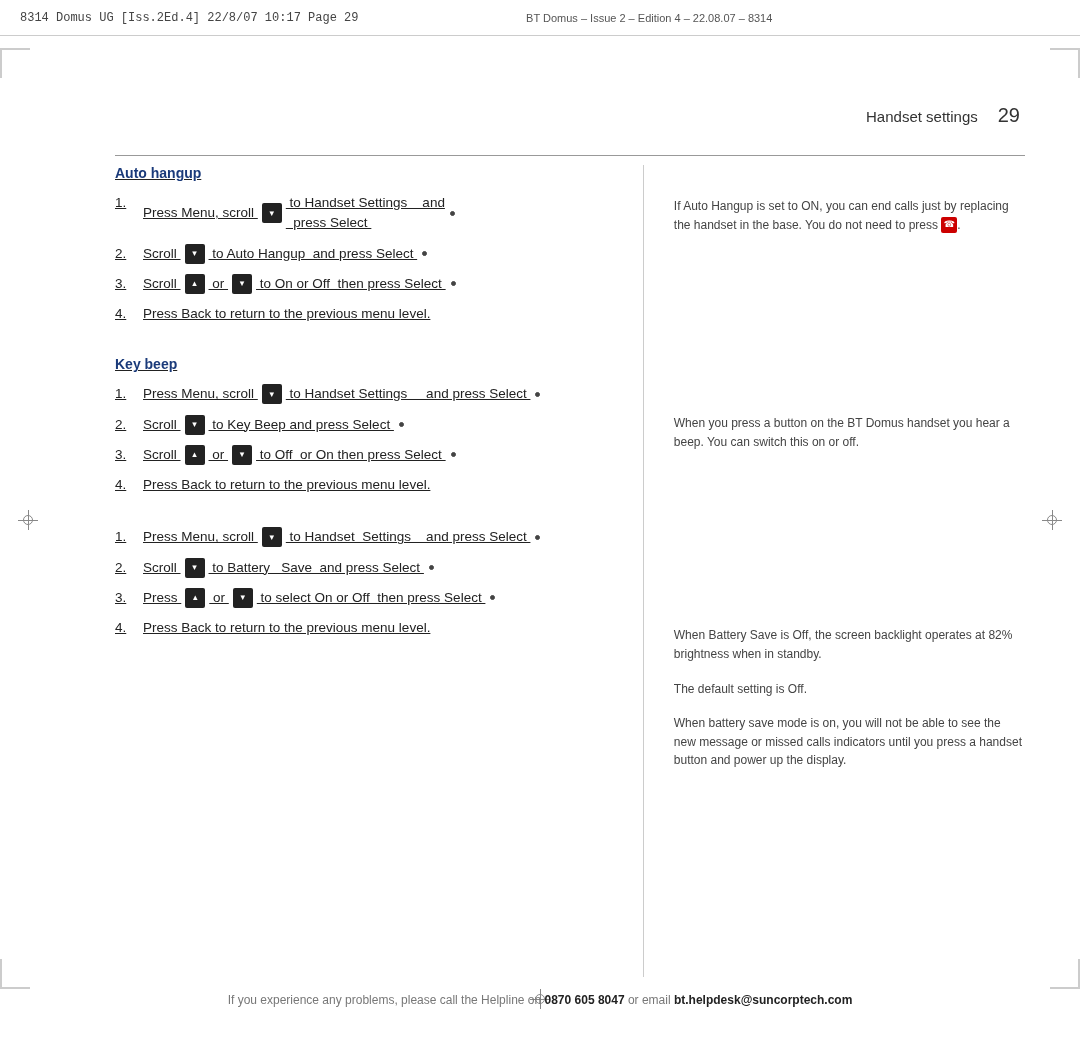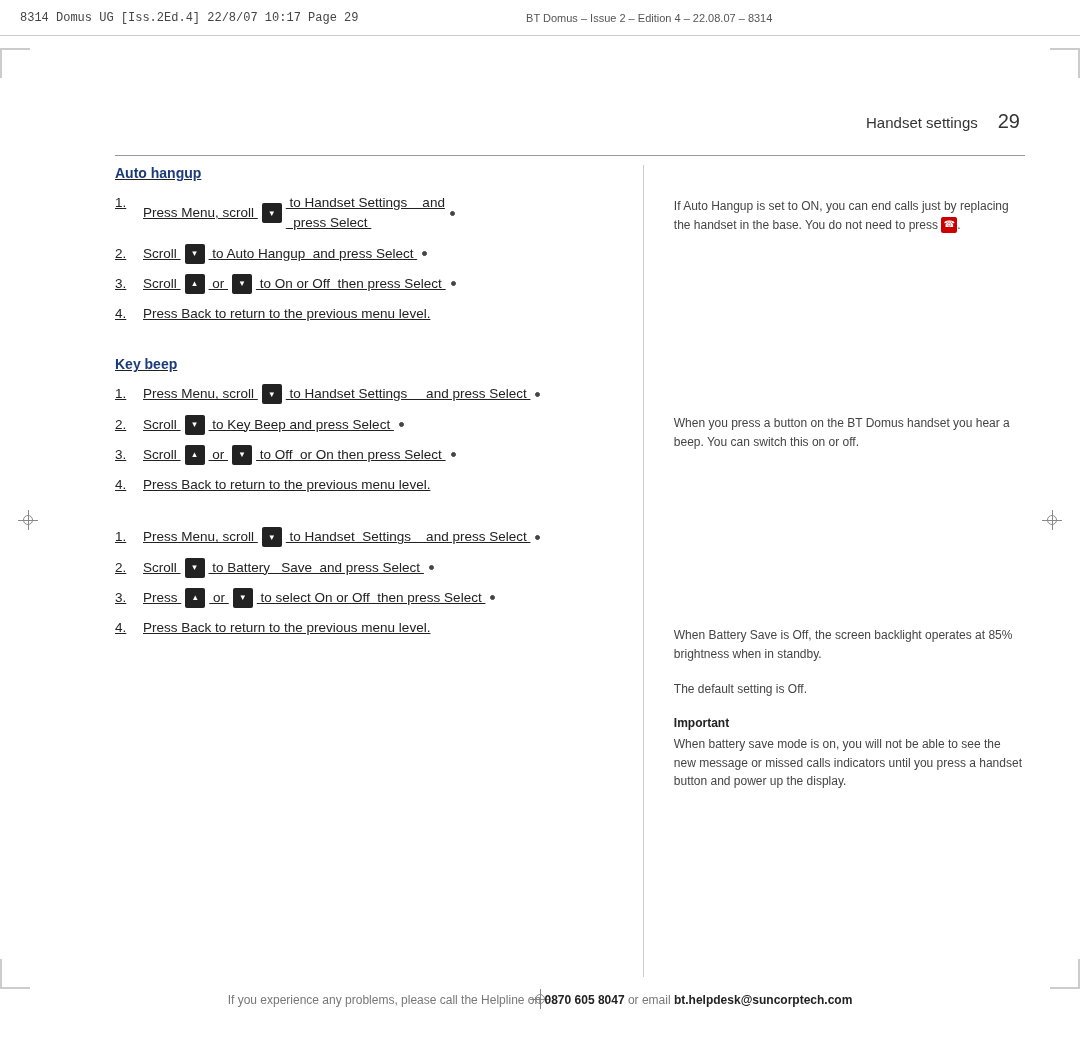--- a/index.html
+++ b/index.html
@@ -31,21 +31,21 @@
       font-family: 'Courier New', monospace;
     }
     .header-center {
       font-size: 11px;
       color: #555;
     }
 
     
     .page-title-area {
       position: absolute;
-      top: 110px;
+      top: 104px;
       right: 60px;
       display: flex;
       align-items: baseline;
       gap: 20px;
     }
     .page-title {
       font-size: 15px;
       color: #333;
     }
     .page-number {
@@ -353,23 +353,22 @@
 
     <div class="right-section" style="margin-top:32px; margin-bottom: 180px;">
       <p class="right-note">If Auto Hangup is set to ON, you can end calls just by replacing the handset in the base. You do not need to press <span class="red-icon">☎</span>.</p>
     </div>
 
     <div class="right-section" style="margin-bottom: 175px;">
       <p class="right-note">When you press a button on the BT Domus handset you hear a beep. You can switch this on or off.</p>
     </div>
 
     <div class="right-section">
-      <p class="right-note">When Battery Save is Off, the screen backlight operates at 85% brightness when in standby.</p>
+      <p class="right-note">When Battery Save is Off, the screen backlight operates at 82% brightness when in standby.</p>
       <p class="right-note">The default setting is Off.</p>
-      <p class="right-note-important">Important</p>
       <p class="right-note">When battery save mode is on, you will not be able to see the new message or missed calls indicators until you press a handset button and power up the display.</p>
     </div>
 
   </div>
 
 </div>
 
 <div class="footer">
   <span>If you experience any problems, please call the Helpline on </span><strong>0870 605 8047</strong><span> or email </span><strong>bt.helpdesk@suncorptech.com</strong>
 </div>

